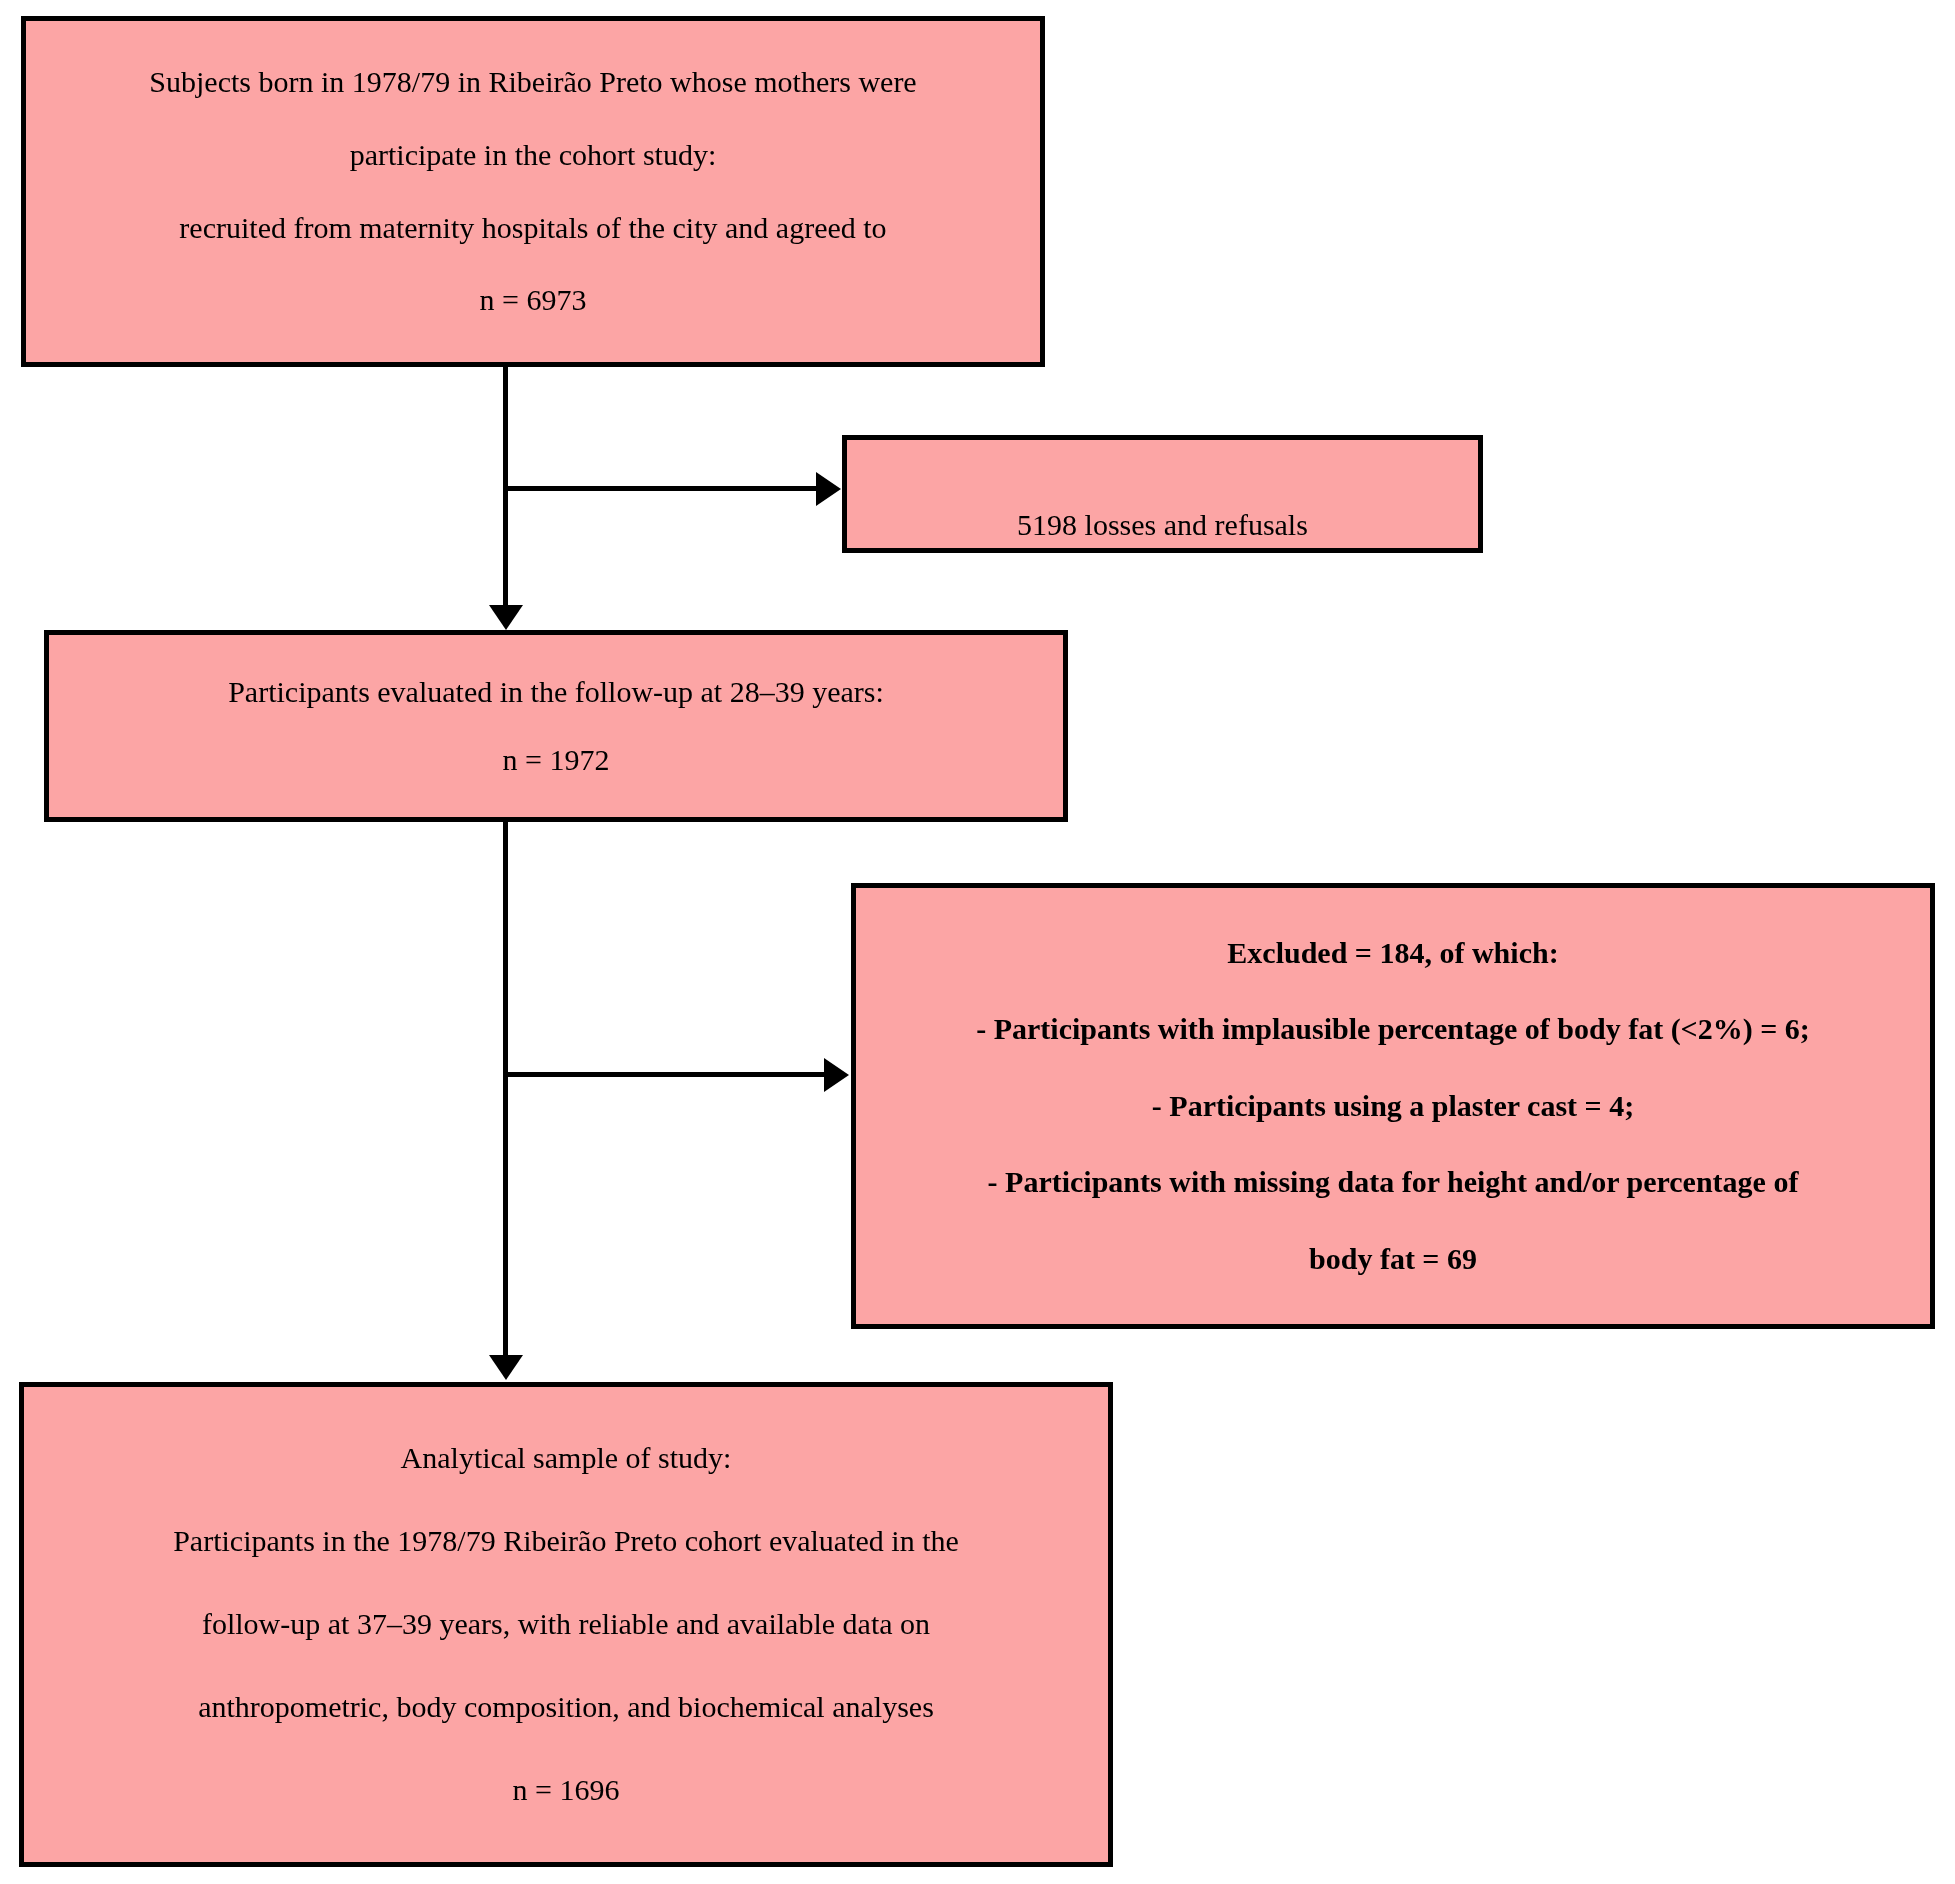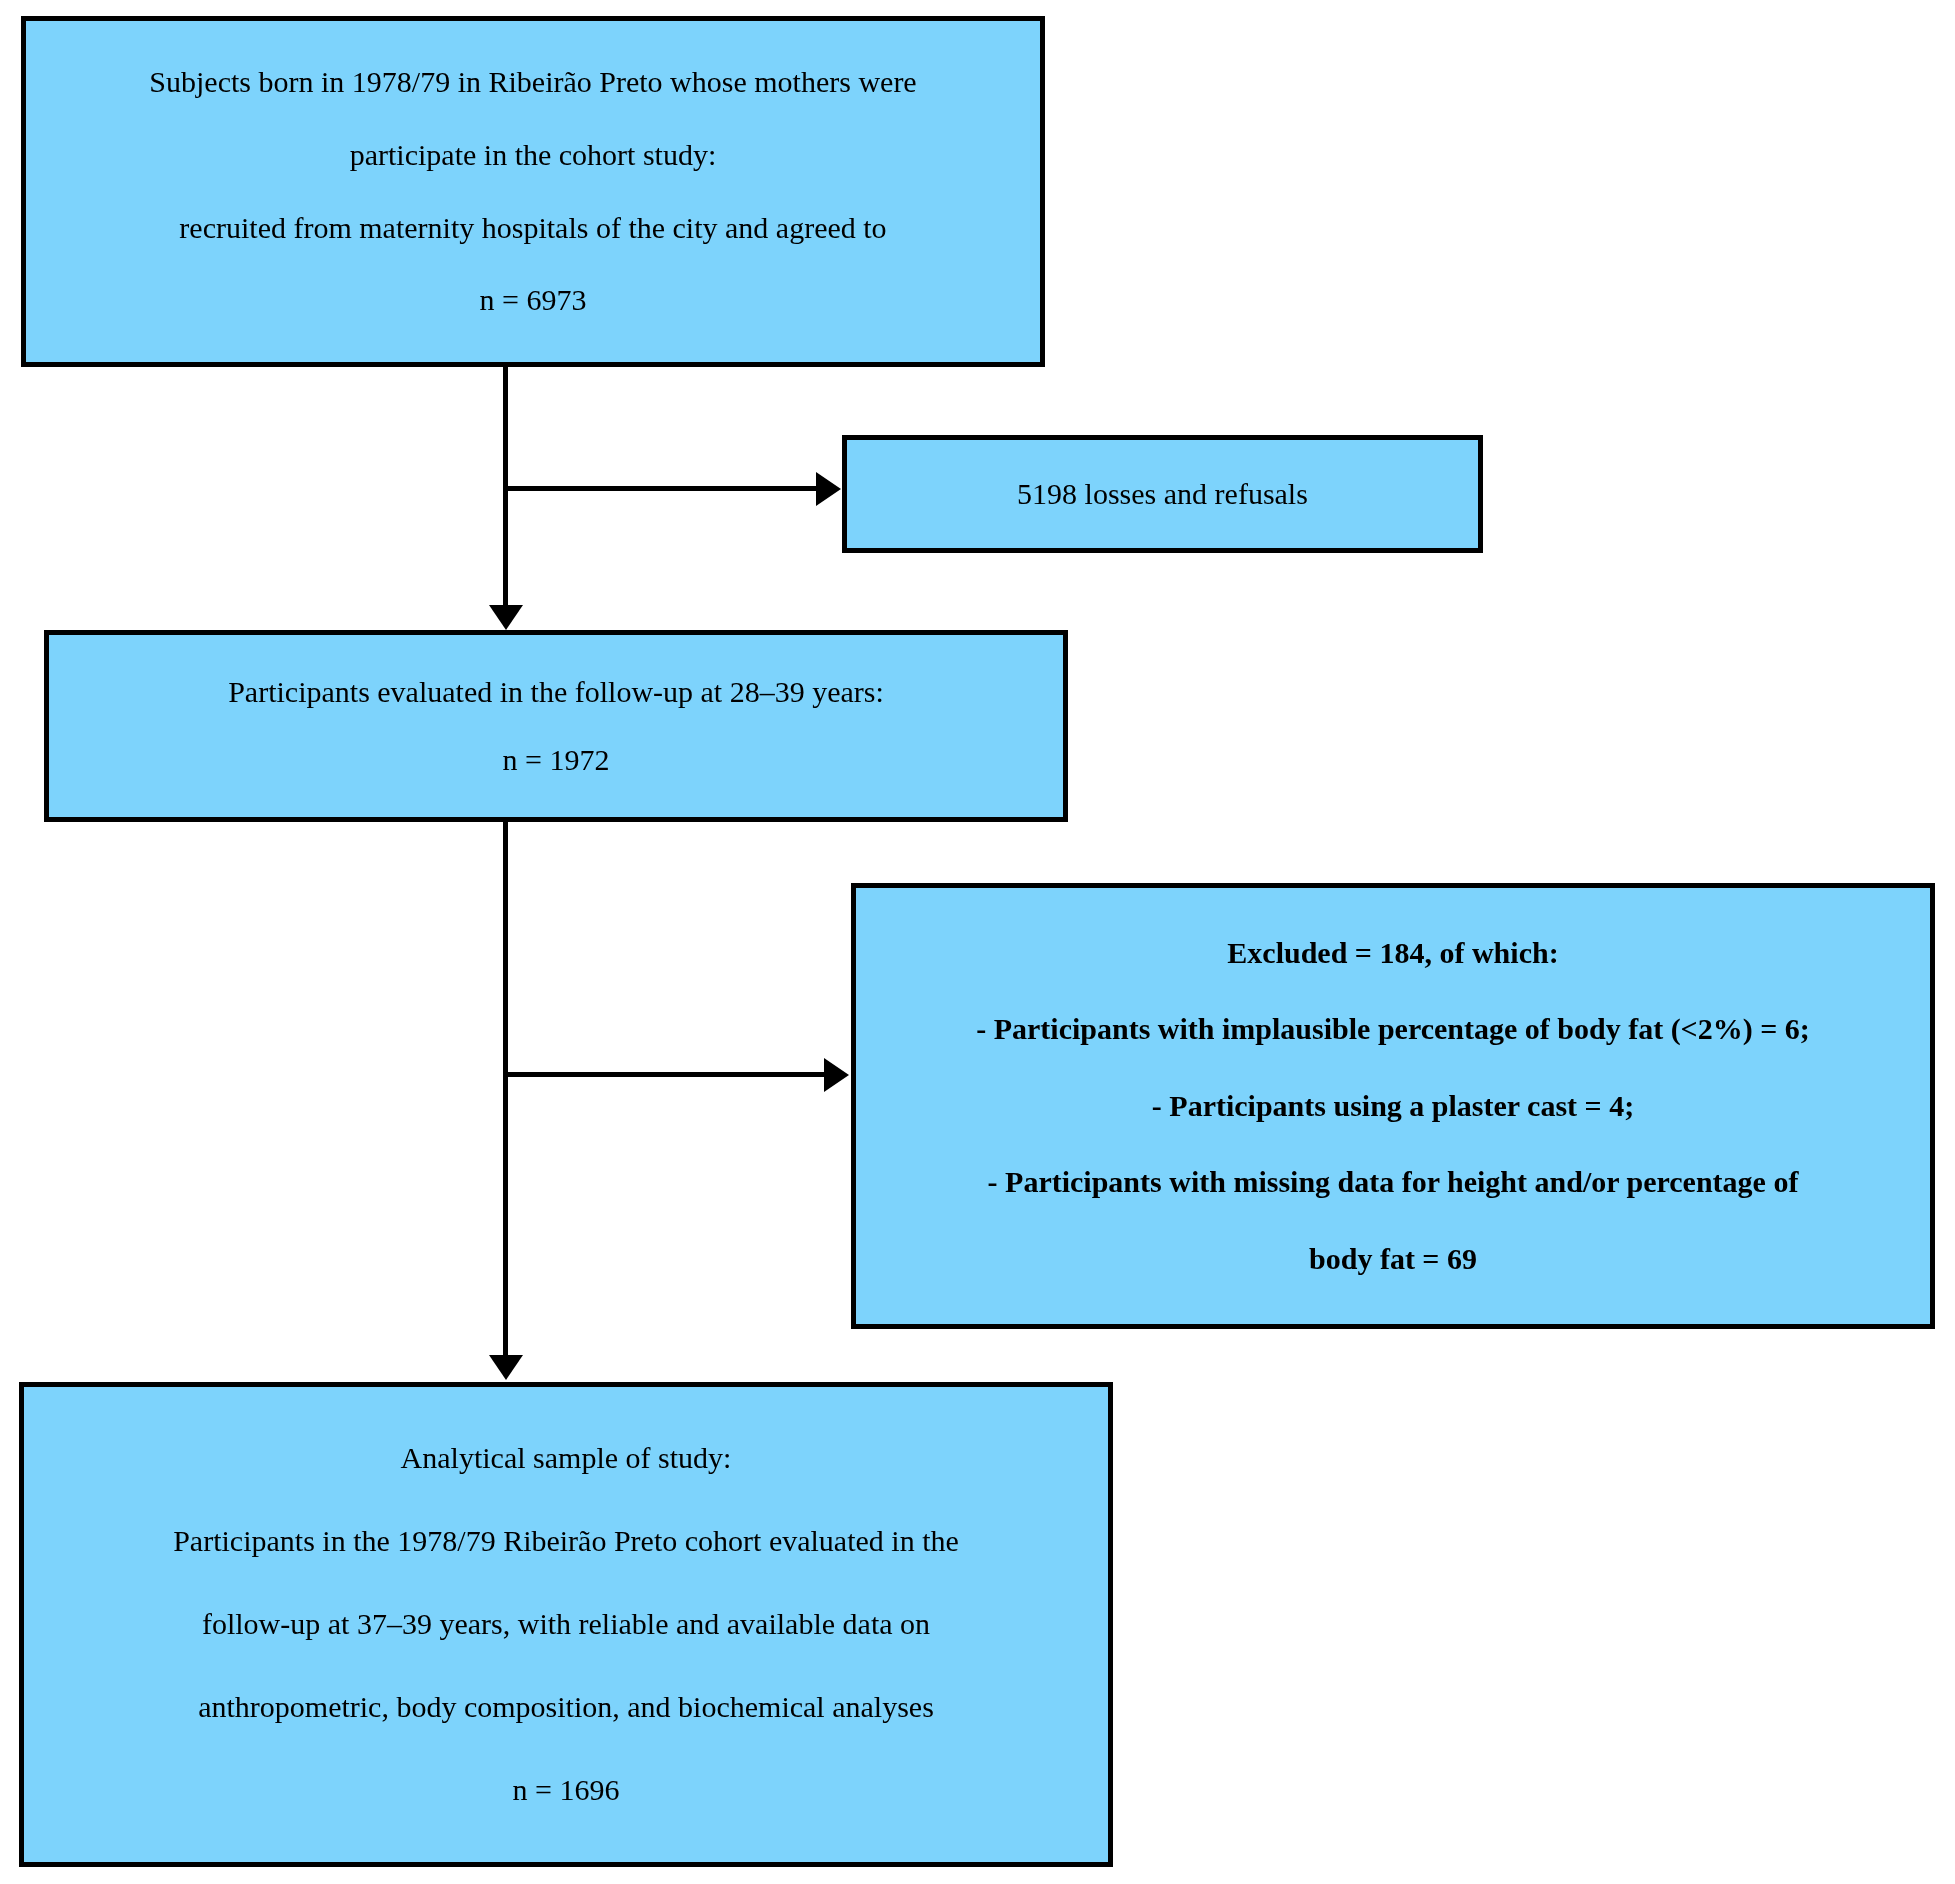--- a/index.html
+++ b/index.html
@@ -11,37 +11,37 @@
     position: relative;
     width: 1955px;
     height: 1884px;
     background: #ffffff;
     font-family: "Liberation Serif", "DejaVu Serif", serif;
     color: #000000;
   }
   .box {
     position: absolute;
     border: 5.2px solid #000000;
-    background: #7dd3fc;
+    background: #fca5a5;
     box-sizing: border-box;
     display: flex;
     flex-direction: column;
     justify-content: space-evenly;
     align-items: center;
     text-align: center;
     font-size: 30px;
     line-height: 1.15;
     padding: 5.7px 17px;
   }
   .box .line { width: 100%; }
   .bold { font-weight: normal; }
 
   
   #box-cohort    { left: 21px;   top: 16px;   width: 1024px; height: 351px; }
-  #box-losses    { left: 842px; top: 435px;  width: 641px; height: 118px; }
+  #box-losses    { left: 842px; top: 435px;  width: 641px; height: 118px; justify-content: flex-end; }
   #box-followup  { left: 44px;   top: 630px; width: 1024px; height: 192px; }
   #box-excluded  { left: 851px; top: 883px; width: 1084px; height: 446px; font-weight: bold; }
   #box-analytic  { left: 19px;   top: 1382px; width: 1094px; height: 485px; }
 
   
   .vline, .hline {
     position: absolute;
     background: #000000;
   }
   .vline { width: 5.2px; }

